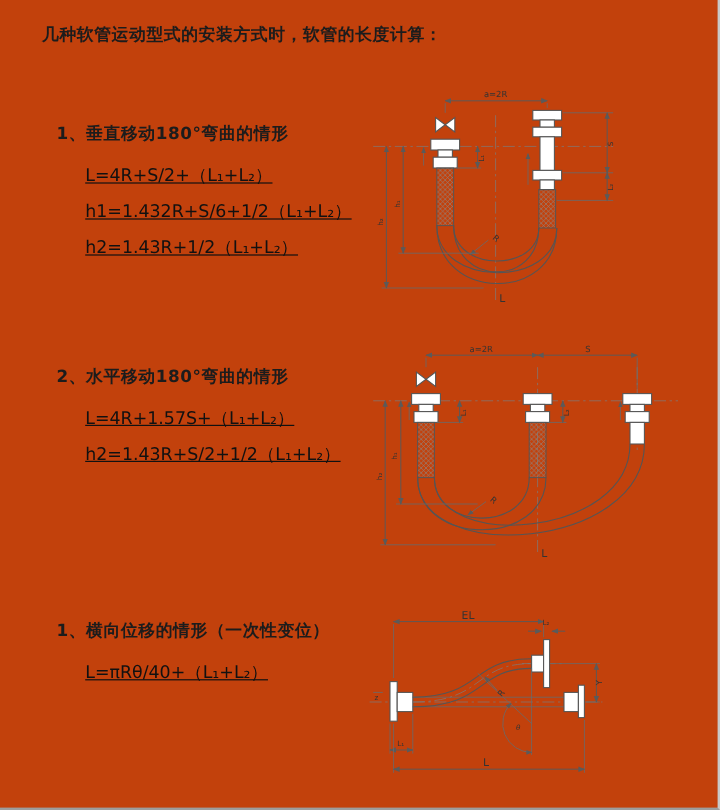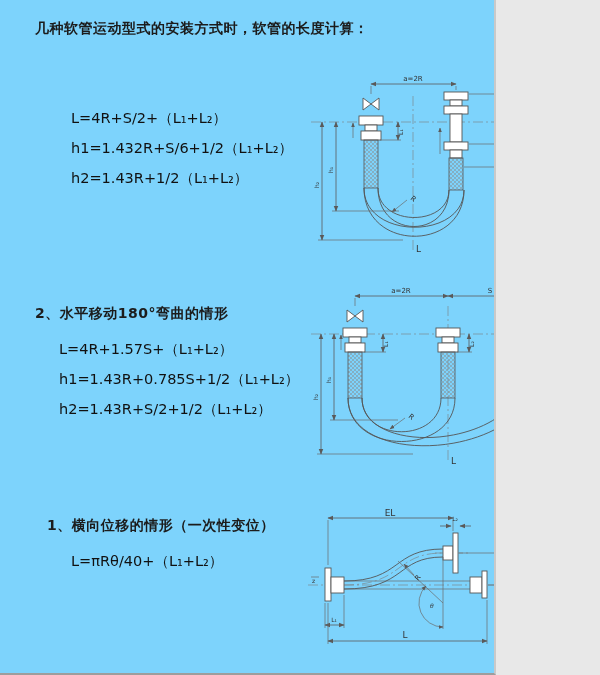--- a/index.html
+++ b/index.html
@@ -1,44 +1,45 @@
 <!DOCTYPE html>
 <html><head>
 <meta charset="utf-8">
 <style>
   html,body{margin:0;padding:0;background:#e8e8e8;}
   .page{
-    position:relative;width:496px;height:675px;background:#7dd3fc;
+    position:relative;width:600px;height:675px;background:#c2410c;
     font-family:"DejaVu Sans","Liberation Sans",sans-serif;color:#1c1c1c;
     border-right:2px solid #c9c9c9;border-bottom:2px solid #9d9d9d;
     overflow:hidden;box-sizing:border-box;
   }
   .doc-title{position:absolute;left:35px;top:20px;font-size:14px;font-weight:bold;letter-spacing:.5px;}
   .sec{position:absolute;width:270px;}
   .sec-heading{font-size:14px;font-weight:bold;letter-spacing:.5px;margin:0 0 11px 0;}
-  .formula{margin:0 0 0 24px;font-size:14.5px;line-height:30px;color:#111;white-space:nowrap;}
+  .formula{margin:0 0 0 24px;font-size:14.5px;line-height:30px;color:#111;white-space:nowrap;text-decoration:underline;}
   .diagram{position:absolute;}
   
   .dline{stroke:#5a5a5a;stroke-width:.8;fill:none;}
   .thin{stroke:#6a6a6a;stroke-width:.7;fill:none;}
   .cl{stroke:#7c7c7c;stroke-width:.6;stroke-dasharray:10 3 2 3;fill:none;}
   .part{stroke:#555;stroke-width:.9;fill:#fff;}
   .hose{stroke:#555;stroke-width:.9;fill:none;}
   .lbl{font-family:"DejaVu Sans",sans-serif;font-size:7px;fill:#333;}
   .lbl-s{font-family:"DejaVu Sans",sans-serif;font-size:6px;fill:#333;}
   .lbl-b{font-family:"DejaVu Sans",sans-serif;font-size:9px;fill:#333;}
 </style>
 </head>
 <body>
 
 <div class="page">
 
   <div class="doc-title">几种软管运动型式的安装方式时，软管的长度计算：</div>
 
   <div class="sec" style="left:47px;top:103px;">
+    <div class="sec-heading">1、垂直移动180°弯曲的情形</div>
     <div class="formula">L=4R+S/2+（L₁+L₂）</div>
     <div class="formula">h1=1.432R+S/6+1/2（L₁+L₂）</div>
     <div class="formula">h2=1.43R+1/2（L₁+L₂）</div>
   </div>
 
   <svg class="diagram" style="left:303px;top:70px;" width="295" height="185" viewBox="0 0 295 185">
     <defs>
       <marker id="ar1" viewBox="0 0 10 10" refX="9" refY="5" markerWidth="7" markerHeight="7" orient="auto-start-reverse">
         <path d="M0,1 L10,5 L0,9 z" fill="#5a5a5a"></path>
       </marker>
@@ -105,24 +106,23 @@
     <line class="thin" x1="166" y1="74" x2="208" y2="74"></line>
     <line class="thin" x1="161" y1="97" x2="208" y2="97"></line>
     <line class="dline" x1="203" y1="24" x2="203" y2="74" marker-start="url(#ar1)" marker-end="url(#ar1)"></line>
     <text class="lbl-s" x="208" y="50" transform="rotate(-90 208 50)" text-anchor="middle">S</text>
     <line class="dline" x1="203" y1="74" x2="203" y2="97" marker-start="url(#ar1)" marker-end="url(#ar1)"></line>
     <text class="lbl-s" x="208" y="86" transform="rotate(-90 208 86)" text-anchor="middle">L₂</text>
 
     <text class="lbl-b" x="113" y="182">L</text>
   </svg>
 
-  <div class="sec" style="left:35px;top:305px;">
+  <div class="sec" style="left:47px;top:305px;">
     <div class="sec-heading">2、水平移动180°弯曲的情形</div>
     <div class="formula">L=4R+1.57S+（L₁+L₂）</div>
-    <div class="formula">h1=1.43R+0.785S+1/2（L₁+L₂）</div>
     <div class="formula">h2=1.43R+S/2+1/2（L₁+L₂）</div>
   </div>
 
   <svg class="diagram" style="left:303px;top:282px;" width="295" height="185" viewBox="0 0 295 185">
     <defs>
       <marker id="ar2" viewBox="0 0 10 10" refX="9" refY="5" markerWidth="7" markerHeight="7" orient="auto-start-reverse">
         <path d="M0,1 L10,5 L0,9 z" fill="#5a5a5a"></path>
       </marker>
       <pattern id="hx2" width="4" height="4" patternUnits="userSpaceOnUse">
         <path d="M0,4 L4,0 M0,0 L4,4" stroke="#8a8a8a" stroke-width="0.5"></path>

